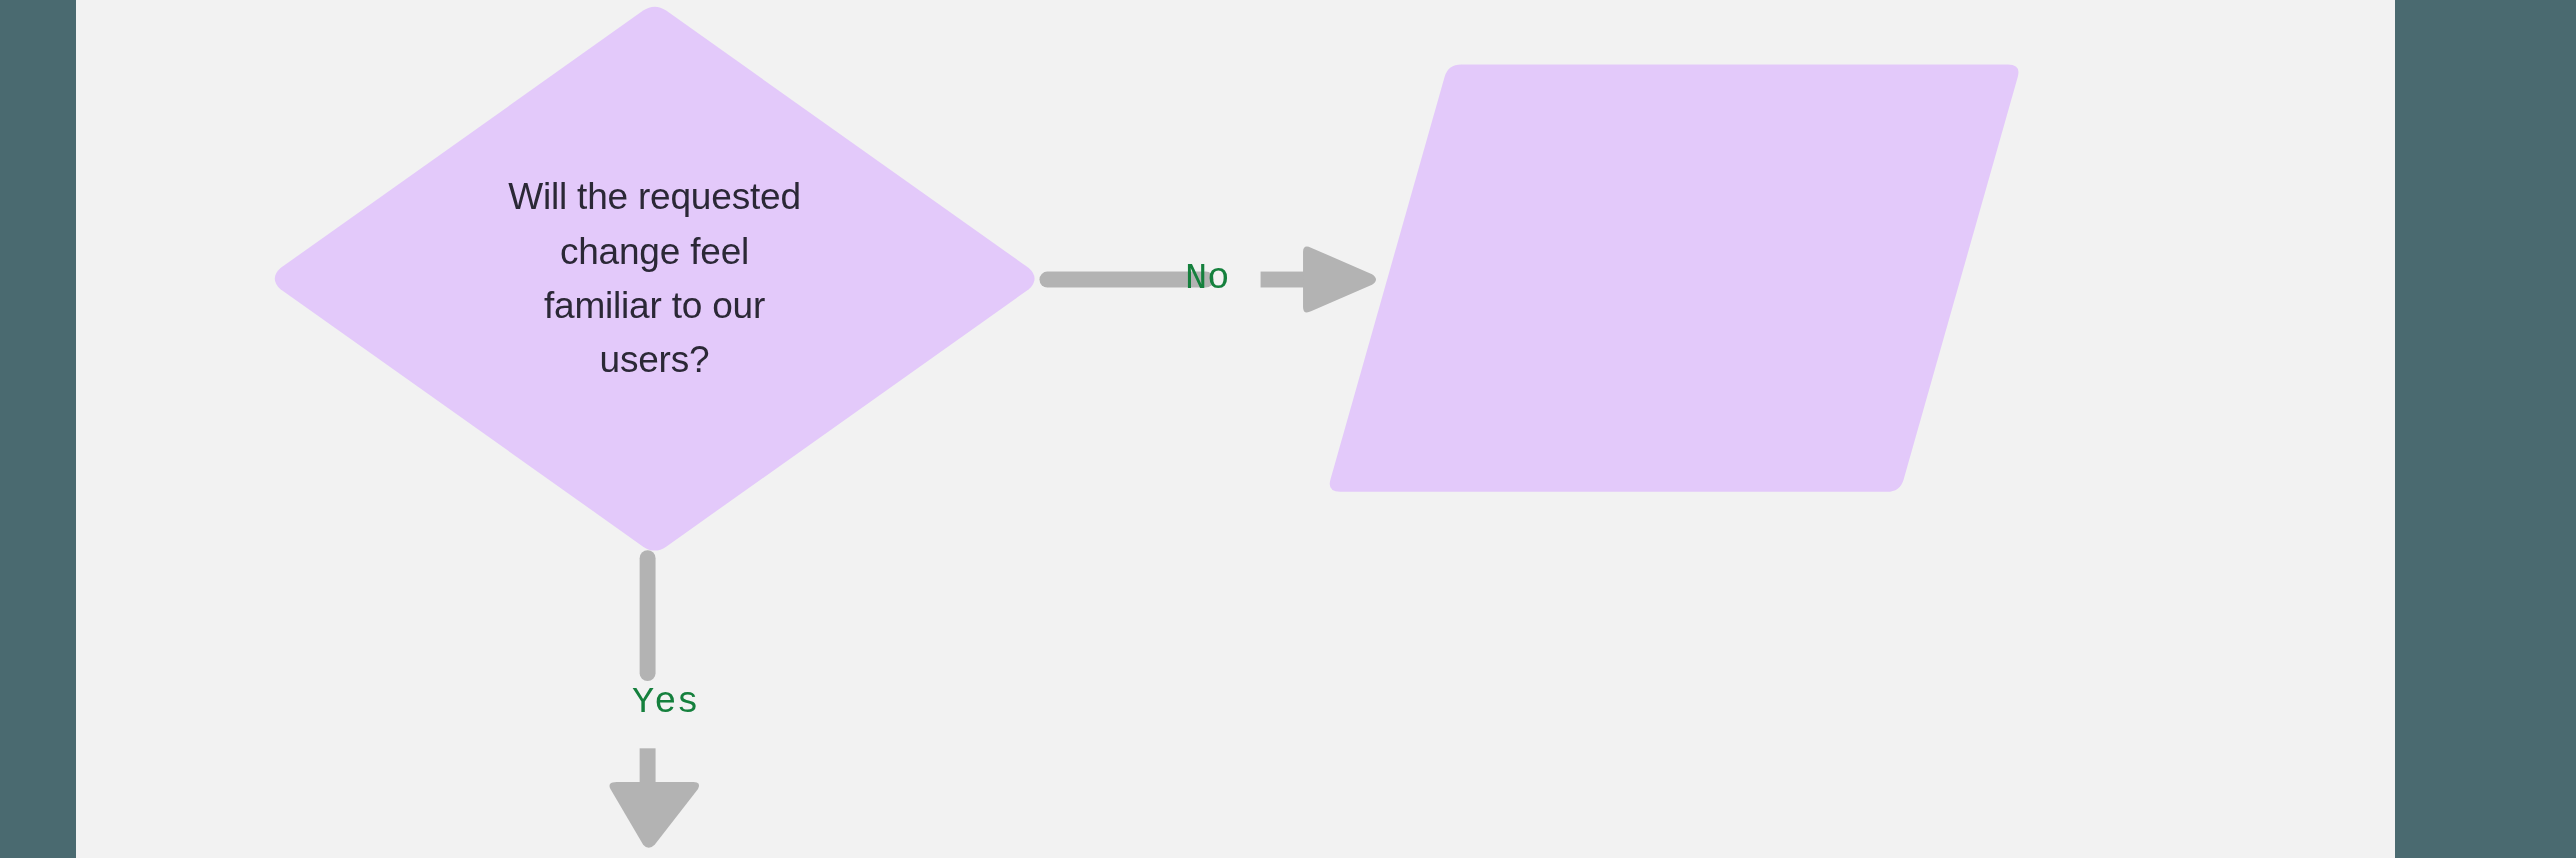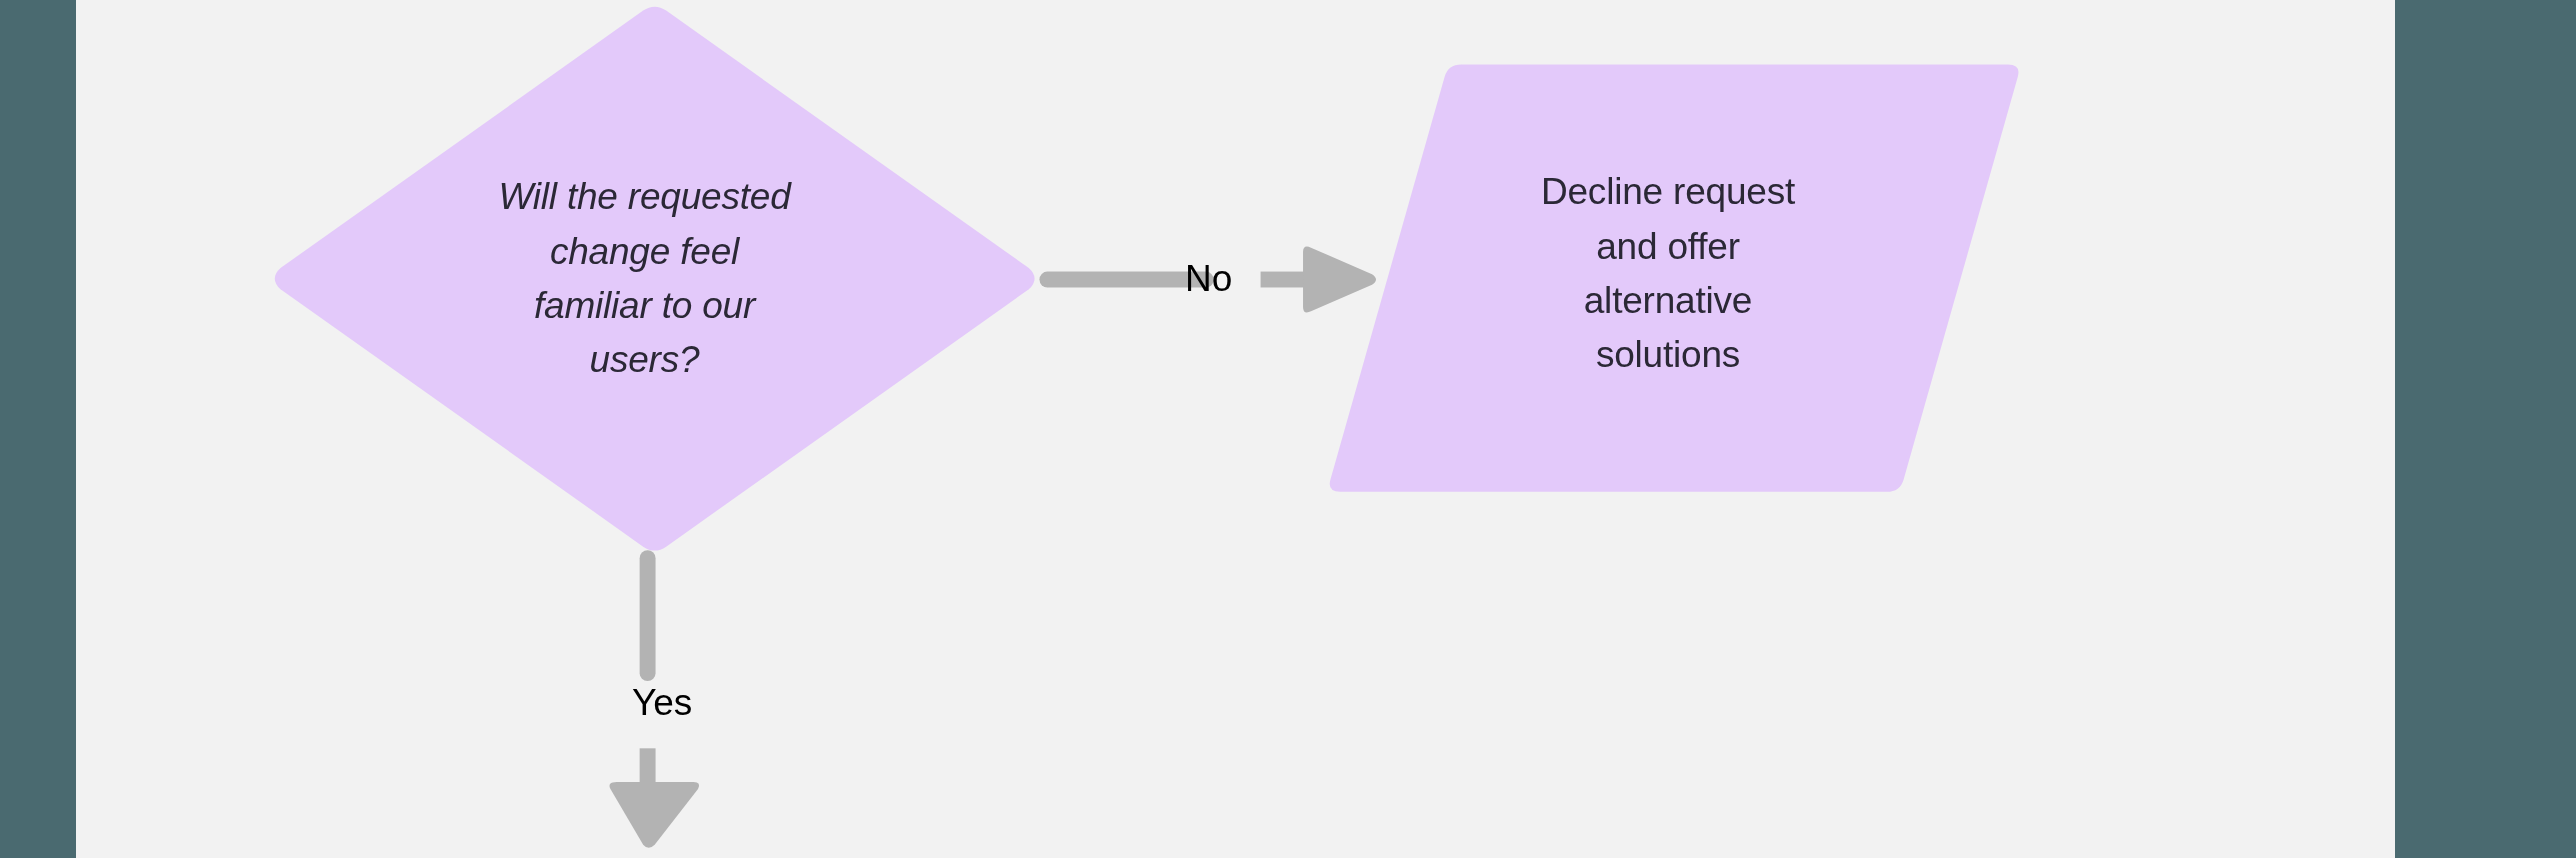--- a/index.html
+++ b/index.html
@@ -57,39 +57,38 @@
     text-align: center;
     color: #2b2836;
     font-family: "Liberation Sans", sans-serif;
     font-size: 37px;
     line-height: 1.47;
     white-space: pre-line;
     letter-spacing: -0.2px;
   }
 
   #decision-node-label {
-    left: 432px;
+    left: 442px;
     top: 133px;
     width: 425px;
     height: 292px;
-    font-style: italic;
   }
 
   #process-node-label {
     left: 1460px;
     top: 128px;
     width: 416px;
     height: 292px;
   }
 
   
   .edge-label {
     position: absolute;
-    color: #000000;
-    font-family: Liberation Sans, sans-serif;
+    color: #15803d;
+    font-family: Liberation Mono, monospace;
     font-size: 37px;
     line-height: 1;
     white-space: nowrap;
   }
 
   #edge-label-no  { left: 1185px; top: 260px; }
   #edge-label-yes { left: 632px;  top: 684px; }
 </style>
 </head>
 <body>
@@ -118,24 +117,20 @@
       <path id="decision-node-shape" d="M 727 12 Q 740 3 753 12 L 1163 303 Q 1176 315 1163 327 L 753 618 Q 740 627 727 618 L 317 327 Q 304 315 317 303 Z" fill="#e3c9fa"></path>
 
       <path id="process-node-shape" d="M 1652 73 Q 1637 73 1633 87 L 1504 542 Q 1500 556 1515 556 L 2133 556 Q 2148 556 2152 542 L 2281 87 Q 2285 73 2270 73 Z" fill="#e3c9fa"></path>
     </svg>
 
     <div class="node-label" id="decision-node-label">Will the requested
 change feel
 familiar to our
 users?</div>
 
-    <div class="node-label" id="process-node-label">Decline request
-and offer
-alternative
-solutions</div>
 
     <div class="edge-label" id="edge-label-no">No</div>
 
     <div class="edge-label" id="edge-label-yes">Yes</div>
 
   </div>
 </div>
 
 
 </body></html>

